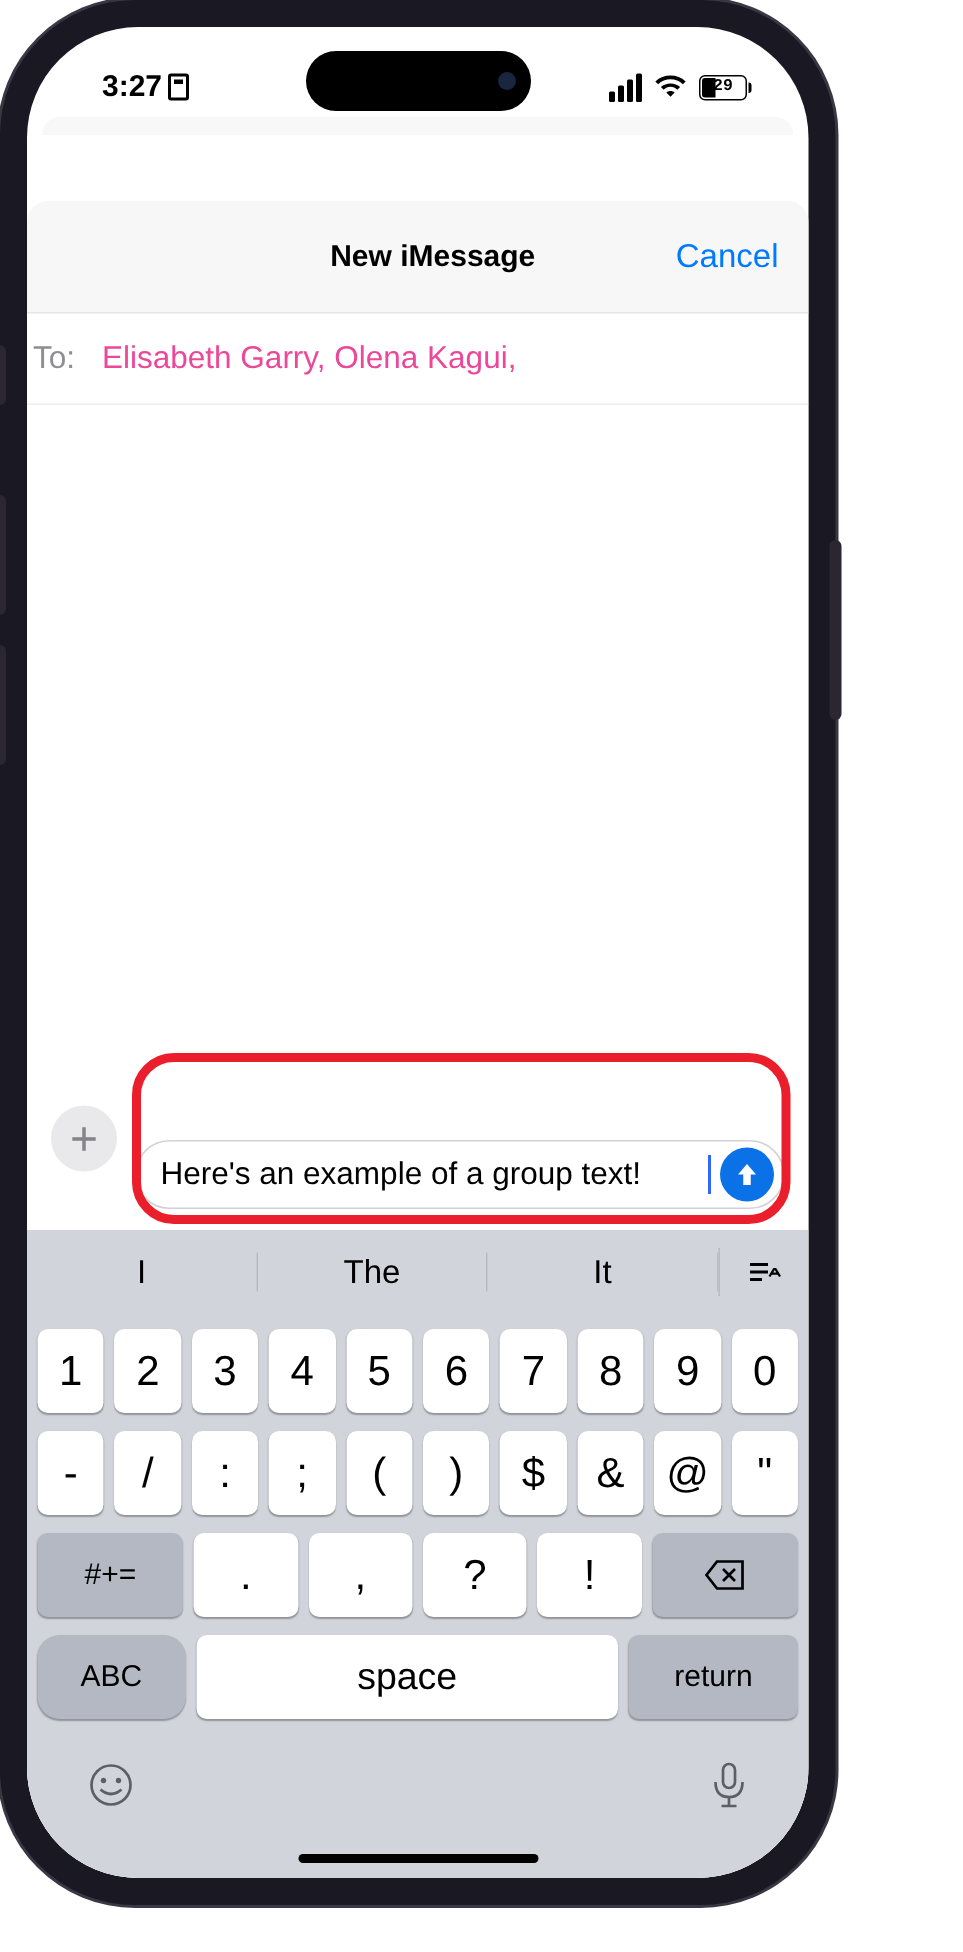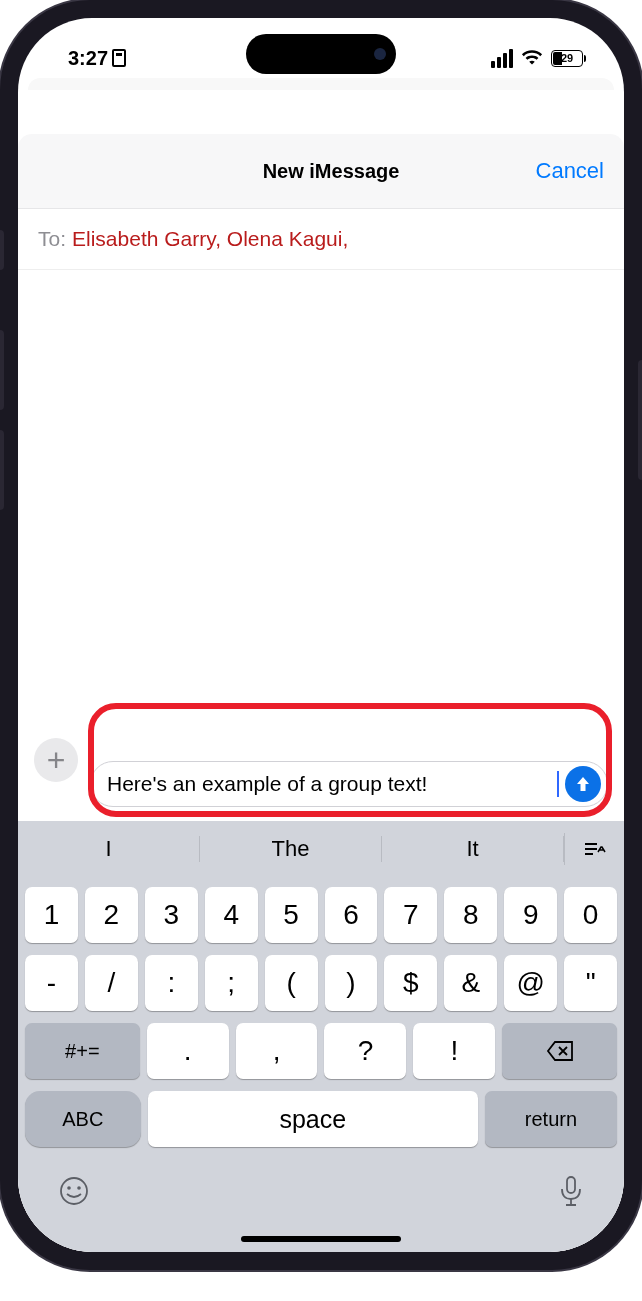--- a/index.html
+++ b/index.html
@@ -4,21 +4,21 @@
   <style>
     * { margin: 0; padding: 0; box-sizing: border-box; }
     body {
       background: #fff;
       font-family: -apple-system, BlinkMacSystemFont, "Helvetica Neue", sans-serif;
       width: 642px;
       height: 1301px;
       position: relative;
     }
     .phone-frame {
-      width: 642px;
+      width: 557px;
       height: 1270px;
       background: #1a1822;
       border-radius: 90px;
       padding: 18px;
       position: relative;
       box-shadow: 0 0 0 2px #3a3744;
     }
     .side-btn {
       position: absolute;
       background: #2a2733;
@@ -61,21 +61,21 @@
       justify-content: space-between;
       align-items: center;
       padding: 20px 38px 0 50px;
       height: 60px;
       font-weight: 600;
       font-size: 20px;
     }
     .status-left { display: flex; align-items: center; gap: 4px; }
     .card-icon { width: 14px; height: 18px; border: 2px solid #000; border-radius: 2px; position: relative; }
     .card-icon::after { content:''; position:absolute; top:2px; left:2px; width:6px; height:3px; background:#000; }
-    .status-right { display: flex; gap: 8px; }
+    .status-right { display: flex; gap: 8px; font-family: Liberation Mono, monospace; }
     .signal-bars { display: flex; align-items: flex-end; gap: 2px; }
     .signal-bars span { width: 4px; background: #000; border-radius: 1px; }
     .signal-bars span:nth-child(1){height:7px;} .signal-bars span:nth-child(2){height:11px;}
     .signal-bars span:nth-child(3){height:15px;} .signal-bars span:nth-child(4){height:19px;}
     .wifi-icon { width: 22px; height: 18px; }
     .battery { display: flex; align-items: center; }
     .battery-body {
       width: 32px; height: 17px;
       border: 1.5px solid #000; border-radius: 4px;
       position: relative; display:flex; align-items:center; justify-content:center;
@@ -110,27 +110,27 @@
       justify-content: center;
       position: relative;
     }
     .nav-title { font-size: 20px; font-weight: 700; color: #000; margin-left: 20px; }
     .nav-cancel {
       position: absolute; right: 20px;
       font-size: 22px; color: #007aff; font-weight: 400;
     }
     .to-row {
       display: flex; align-items: center;
-      padding: 18px 20px;
+      padding: 18px 4px;
       border-bottom: 1px solid #eee;
       font-size: 21px;
       gap: 6px;
     }
     .to-label { color: #8e8e93; }
-    .to-names { color: #b91c1c; }
+    .to-names { color: #ec4899; margin-left: 12px; }
     .conversation { flex: 1; }
     .input-area {
       display: flex;
       align-items: center;
       gap: 12px;
       padding: 12px 16px 14px;
       position: relative;
     }
     .plus-btn {
       width: 44px; height: 44px;

